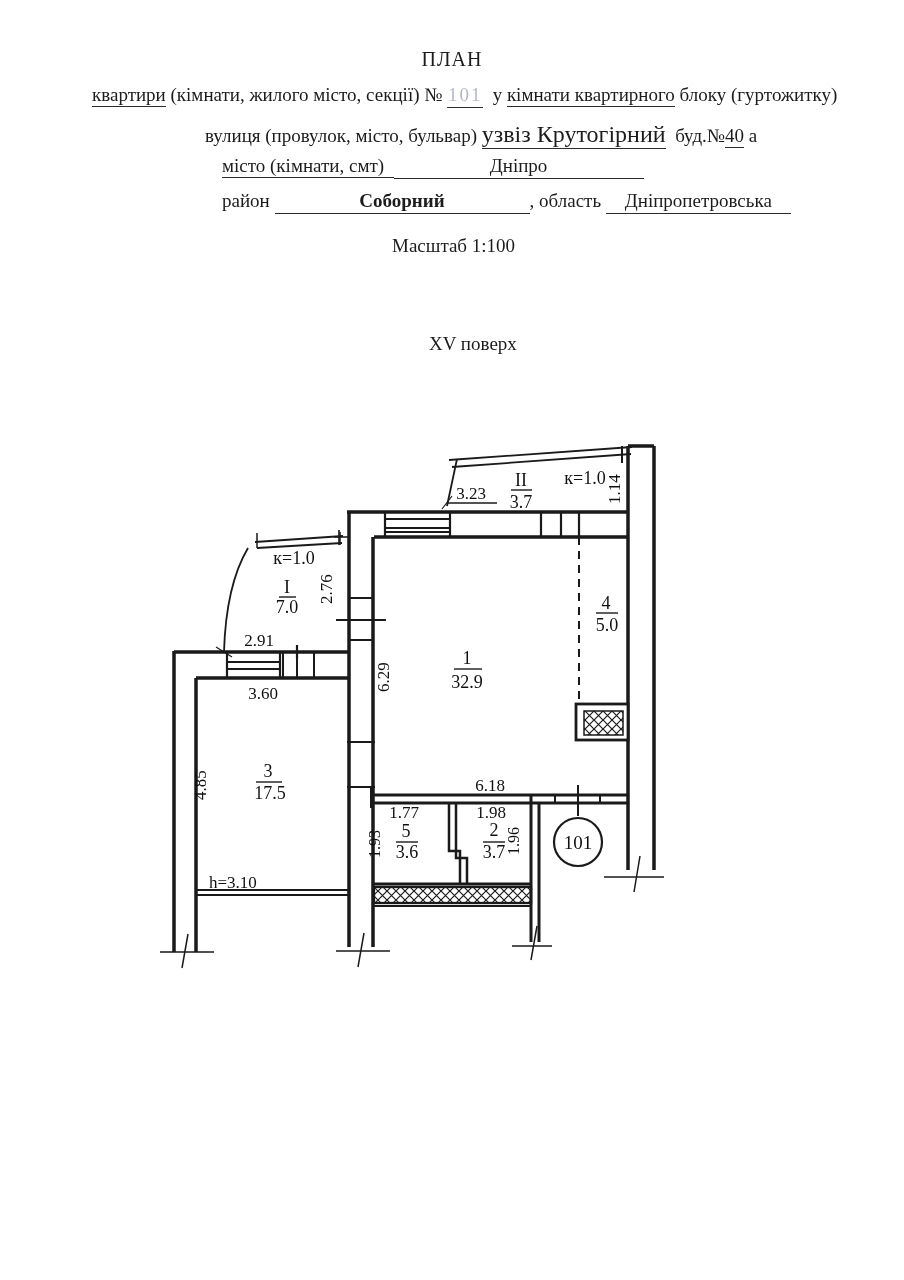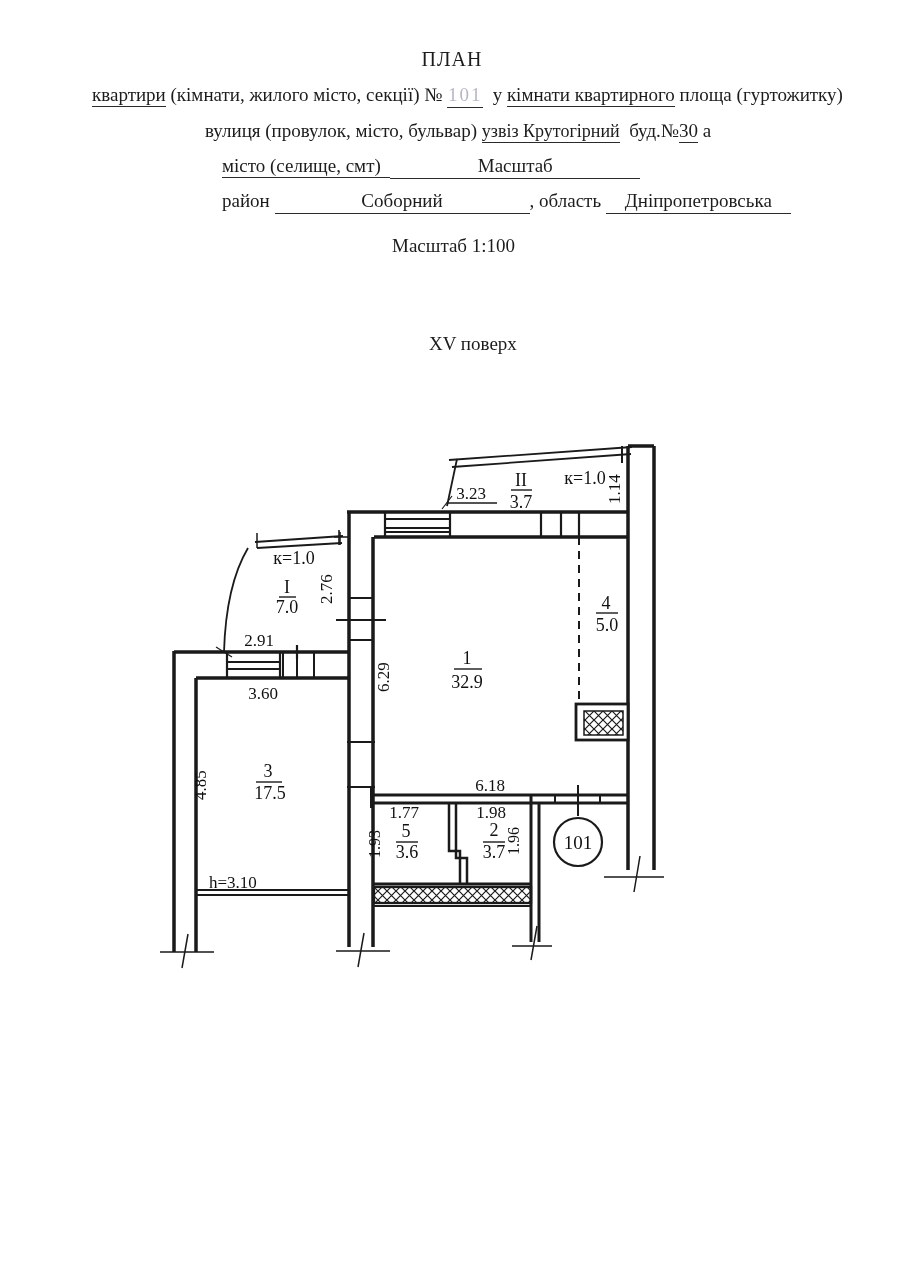--- a/index.html
+++ b/index.html
@@ -6,35 +6,35 @@
   body{
     width:904px;height:1280px;position:relative;background:#ffffff;
     font-family:"Liberation Serif","DejaVu Serif",serif;color:#1c1c1c;
     overflow:hidden;
   }
   .hdr{position:absolute;white-space:pre;font-size:19px;line-height:1.1;}
   .hdr .u{border-bottom:1.6px solid #2a2a2a;padding-bottom:1px;}
   .title{font-size:20px;letter-spacing:1px;width:904px;left:0;text-align:center;}
   .field{display:inline-block;border-bottom:1.6px solid #2a2a2a;text-align:center;padding-bottom:1px;}
   .faint{color:#b4b8c2;letter-spacing:2px;}
-  .street{font-size:18px;}
+  .street{font-size:24px;}
   svg text{font-family:"Liberation Serif","DejaVu Serif",serif;fill:#111111;}
 </style>
 </head>
 <body>
 
 <div class="hdr title" style="top:48px;">ПЛАН</div>
 
-<div class="hdr" style="top:85px;left:92px;"><span class="u">квартири</span><span> (кімнати, жилого місто, секції) № </span><span class="field faint" style="width:36px;">101</span><span>  </span><span>у </span><span class="u">кімнати квартирного</span><span> площа (гуртожитку)</span></div>
+<div class="hdr" style="top:85px;left:92px;"><span class="u">квартири</span><span> (кімнати, жилого місто, секції) № </span><span class="field faint" style="width:36px;">101</span><span>  </span><span>у </span><span class="u">кімнати квартирного</span><span> блоку (гуртожитку)</span></div>
 
-<div class="hdr" style="top:121px;left:205px;"><span>вулиця (провулок, місто, бульвар) </span><span class="u street">узвіз Крутогірний</span><span>  буд.№</span><span class="u">30</span><span> а</span></div>
+<div class="hdr" style="top:121px;left:205px;"><span>вулиця (провулок, місто, бульвар) </span><span class="u street">узвіз Крутогірний</span><span>  буд.№</span><span class="u">40</span><span> а</span></div>
 
-<div class="hdr" style="top:156px;left:222px;"><span class="u" style="border-bottom-width:1.6px;">місто (селище, смт)  </span><span class="field" style="width:250px;">Масштаб</span></div>
+<div class="hdr" style="top:156px;left:222px;"><span class="u" style="border-bottom-width:1.6px;">місто (кімнати, смт)  </span><span class="field" style="width:250px;">Дніпро</span></div>
 
-<div class="hdr" style="top:191px;left:222px;"><span>район </span><span class="field" style="width:255px;">Соборний</span><span>, область </span><span class="field" style="width:185px;">Дніпропетровська</span></div>
+<div class="hdr" style="top:191px;left:222px;"><span>район </span><span class="field" style="width:255px;font-weight:bold;">Соборний</span><span>, область </span><span class="field" style="width:185px;">Дніпропетровська</span></div>
 
 <div class="hdr" style="top:236px;left:392px;">Масштаб 1:100</div>
 
 <div class="hdr" style="top:334px;left:429px;">XV поверх</div>
 
 <svg width="904" height="1280" viewBox="0 0 904 1280" style="position:absolute;top:0;left:0;">
   <defs>
     <pattern id="xh" patternUnits="userSpaceOnUse" width="9" height="9">
       <path d="M0,9 L9,0 M0,0 L9,9" stroke="#1a1a1a" stroke-width="1.2" fill="none"></path>
     </pattern>

